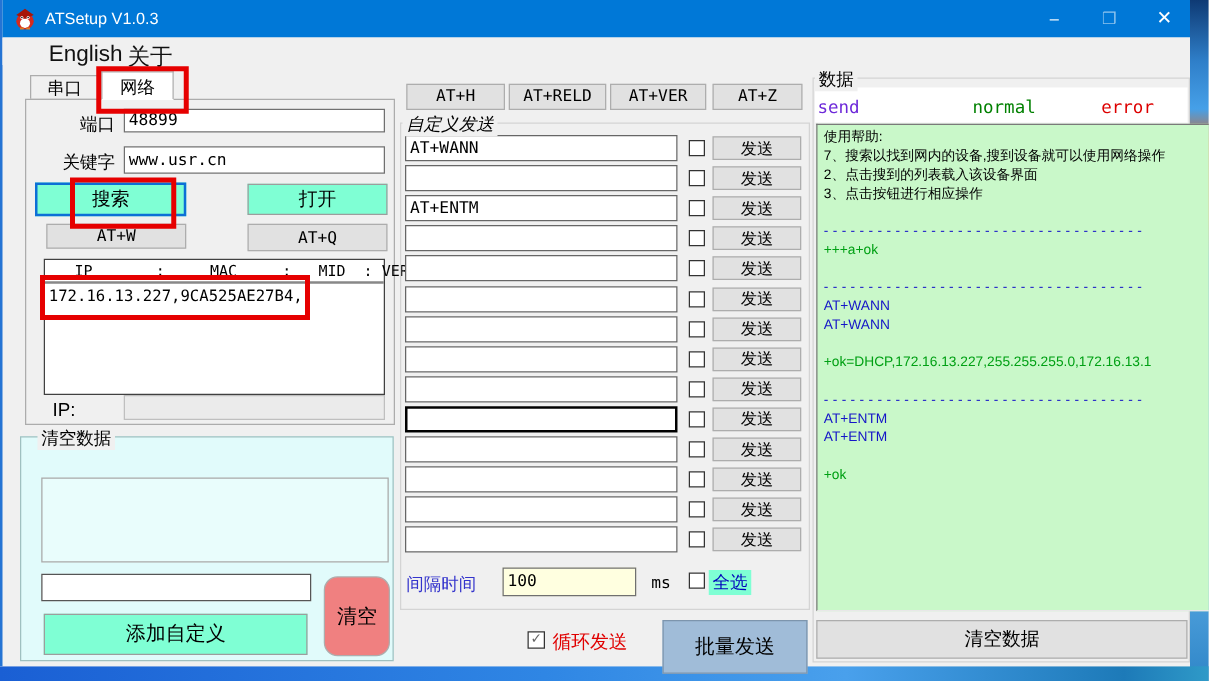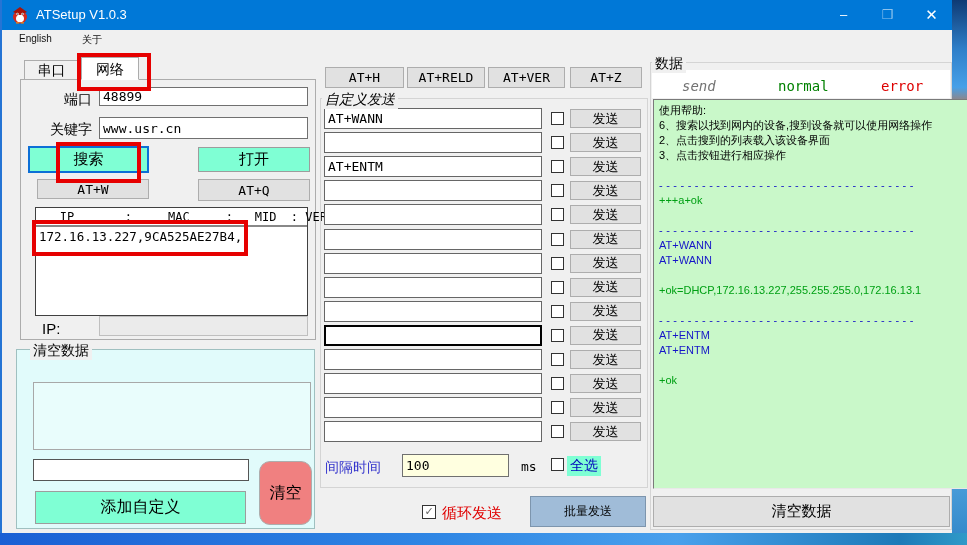--- a/index.html
+++ b/index.html
@@ -14,21 +14,21 @@
     border-left:2px solid #2574d4;box-sizing:border-box;}
   
   .titlebar{position:absolute;left:0;top:0;right:0;height:30px;background:#0078d7;}
   .app-icon{position:absolute;left:9px;top:6px;width:18px;height:18px;}
   .title-text{position:absolute;left:34px;top:7px;color:#fff;font-size:13px;}
   .win-btn{position:absolute;top:0;width:45px;height:30px;color:#fff;text-align:center;
     line-height:30px;font-size:13px;}
   .win-min{right:86px;} .win-max{right:42px;opacity:.55;} .win-close{right:-2px;font-size:15px;}
   
   .menubar{position:absolute;left:0;top:30px;right:0;height:22px;background:#f0f0f0;}
-  .menu-item{position:absolute;top:3px;font-size:10px;color:#111;}
+  .menu-item{position:absolute;top:3px;font-size:18px;color:#111;margin-left:20px;}
   .menu-0{left:17px;} .menu-1{left:80px;}
   
   .btn{position:absolute;box-sizing:border-box;background:#e1e1e1;border:1px solid #adadad;
     text-align:center;font-size:13px;color:#000;display:flex;align-items:center;justify-content:center;}
   .mint{background:#7fffd4;border:1px solid #9d9d9d;}
   .mono{font-family:"DejaVu Sans Mono",monospace;}
   .inp{position:absolute;box-sizing:border-box;border:1px solid #707070;background:#fff;
     font-family:"DejaVu Sans Mono",monospace;font-size:13px;padding:0 3px;color:#000;}
   .cb{position:absolute;width:13px;height:13px;background:#fff;border:1px solid #333;
     box-sizing:border-box;font-size:11px;line-height:11px;text-align:center;color:#666;}
@@ -194,34 +194,34 @@
       </div>
 
     <span class="lbl" style="left:323px;top:459px;color:#3333cc;">间隔时间</span>
     <input class="inp" style="left: 400px; top: 454px; width: 107px; height: 23px; background: rgb(255, 255, 224);" value="100">
     <span class="lbl mono" style="left:519px;top:459px;font-size:13px;">ms</span>
     <span class="cb" style="left:549px;top:458px;"></span>
     <span class="lbl" style="left:565px;top:456px;background:#7fffd4;color:#0000bb;padding:1px 3px;">全选</span>
 
     <span class="cb" style="left:420px;top:505px;width:14px;height:14px;" id="loop-cb">✓</span>
     <span class="lbl" style="left:440px;top:504px;color:#e00000;font-size:15px;">循环发送</span>
-    <button class="btn" style="left:528px;top:496px;width:116px;height:31px;background:#a0bcd8;border:1px solid #7d95ad;font-size:12px;">批量发送</button>
+    <button class="btn" style="left:528px;top:496px;width:116px;height:43px;background:#a0bcd8;border:1px solid #7d95ad;font-size:16px;">批量发送</button>
   </div>
 
   <div>
     <div class="group-data"></div>
     <span class="grp-label" style="left:650px;top:55px;">数据</span>
     <div class="legend-bar"></div>
-    <span class="legend-item" style="left:680px;color:#737373;font-style:italic;">send</span>
+    <span class="legend-item" style="left:652px;color:#6d28d9;">send</span>
     <span class="legend-item" style="left:776px;color:#008000;">normal</span>
     <span class="legend-item" style="left:879px;color:#dd0000;">error</span>
 
     <div class="logbox" id="logbox">
         <div class="log-line lc-black">使用帮助:</div>
-        <div class="log-line lc-black"> 6、搜索以找到网内的设备,搜到设备就可以使用网络操作</div>
+        <div class="log-line lc-black"> 7、搜索以找到网内的设备,搜到设备就可以使用网络操作</div>
         <div class="log-line lc-black"> 2、点击搜到的列表载入该设备界面</div>
         <div class="log-line lc-black"> 3、点击按钮进行相应操作</div>
         <div class="log-line lc-black"></div>
         <div class="log-line lc-dash">------------------------------------</div>
         <div class="log-line lc-green">+++a+ok</div>
         <div class="log-line lc-black"></div>
         <div class="log-line lc-dash">------------------------------------</div>
         <div class="log-line lc-blue">AT+WANN</div>
         <div class="log-line lc-blue">AT+WANN</div>
         <div class="log-line lc-black"></div>

